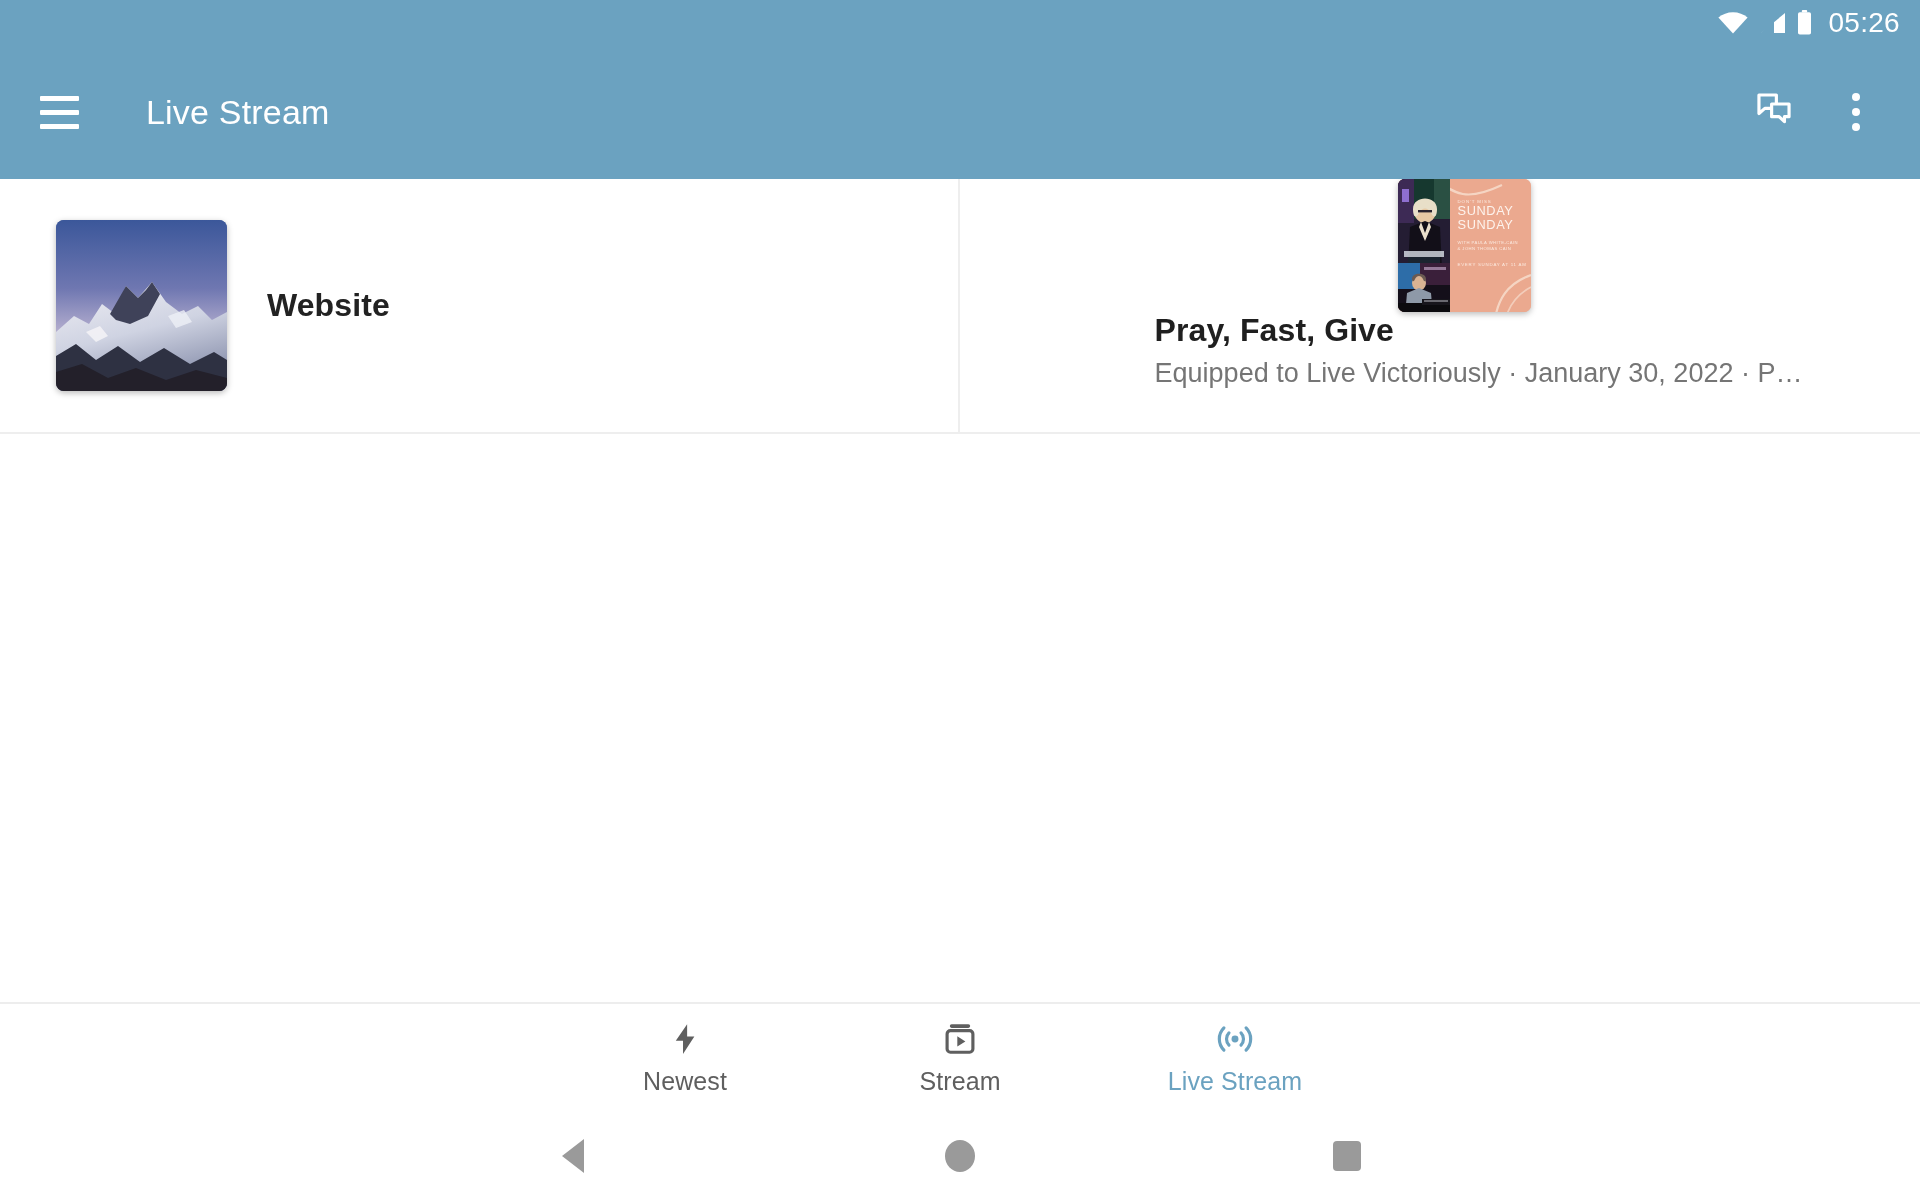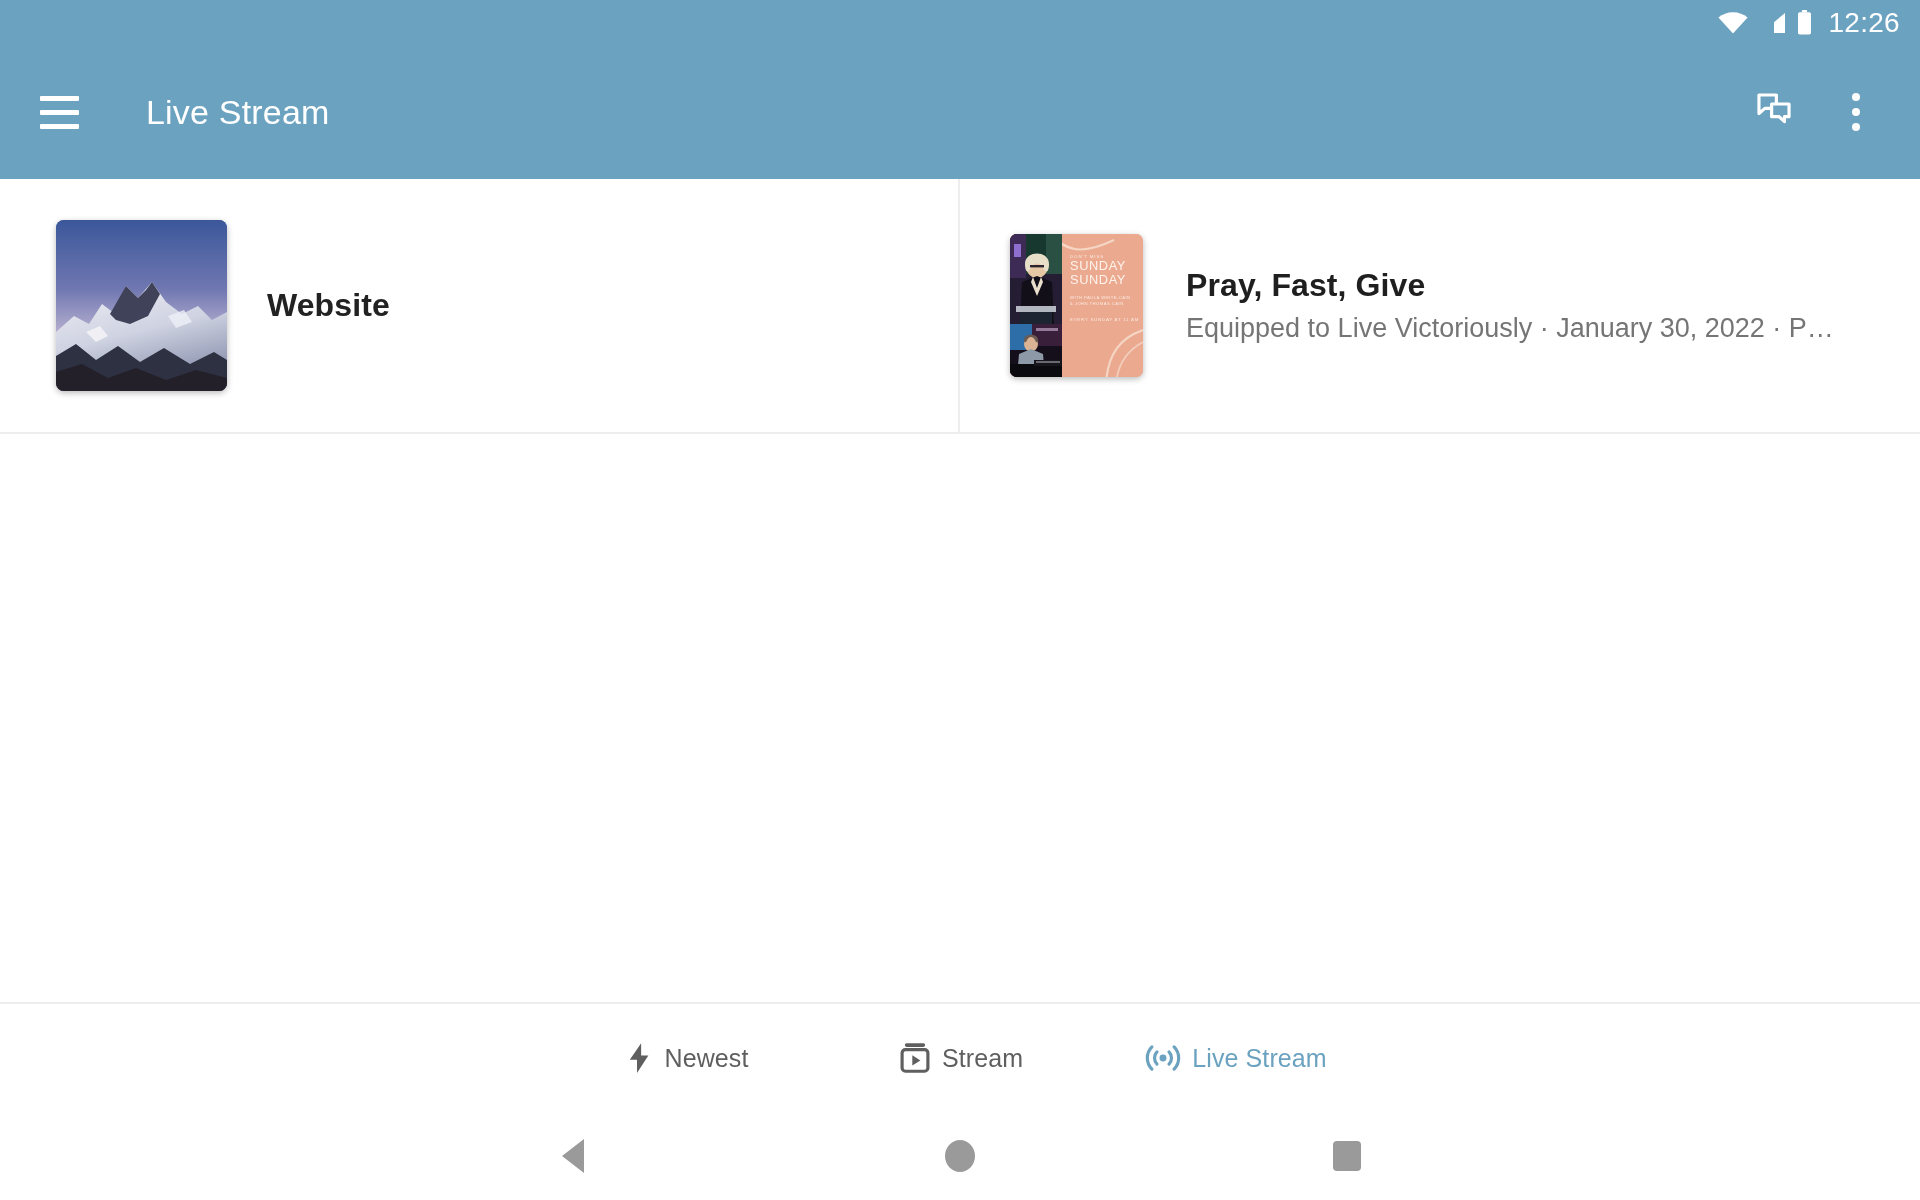--- a/index.html
+++ b/index.html
@@ -119,21 +119,21 @@
     border-bottom: 2px solid #eeeeee;
   }
   .card {
     display: flex;
     align-items: center;
     height: 100%;
     cursor: pointer;
     overflow: hidden;
   }
   .card.left  { width: 960px; border-right: 2px solid #eeeeee; padding-left: 56px; }
-  .card.right { width: 958px; padding-left: 50px; }
+  .card.right { width: 958px; padding-left: 50px; flex-direction: column; }
 
   
   .thumb-website {
     width: 171px;
     height: 171px;
     border-radius: 8px;
     flex: 0 0 171px;
     position: relative;
     overflow: hidden;
     box-shadow: 0 2px 6px rgba(0,0,0,0.28);
@@ -256,21 +256,21 @@
     border-top: 2px solid #ededed;
     background: #ffffff;
     display: flex;
     align-items: center;
     justify-content: center;
     gap: 0;
   }
   .nav-item {
     width: 275px;
     display: flex;
-    flex-direction: row;
+    flex-direction: column;
     align-items: center;
     justify-content: center;
     gap: 9px;
     cursor: pointer;
   }
   .nav-label { font-size: 25px; letter-spacing: 0.1px; }
   .nav-item.inactive .nav-label { color: #5f5f5f; }
   .nav-item.active .nav-label { color: #6BA2C0; }
   .nav-icon { height: 38px; display: flex; align-items: center; justify-content: center; }
 
@@ -315,21 +315,21 @@
           <path d="M26 1 L26 21 L2 21 Z" fill="#ffffff"></path>
           <path d="M1.5 21 L15 7.5 L15 21 Z" fill="#6BA2C0"></path>
         </svg>
       </span>
       <span>
         <svg class="svg-white" width="15" height="25" viewBox="0 0 15 25">
           <rect x="4.8" y="0" width="5.4" height="2.6" rx="1" fill="#ffffff"></rect>
           <rect x="1" y="2.2" width="13" height="22.3" rx="1.8" fill="#ffffff"></rect>
         </svg>
       </span>
-      <span class="status-clock">12:26</span>
+      <span class="status-clock">05:26</span>
     </div>
   </div>
 
   <div class="app-bar">
     <div class="hamburger">
       <span></span>
         <span></span>
         <span></span>
     </div>
     <div class="app-bar-title">Live Stream</div>

